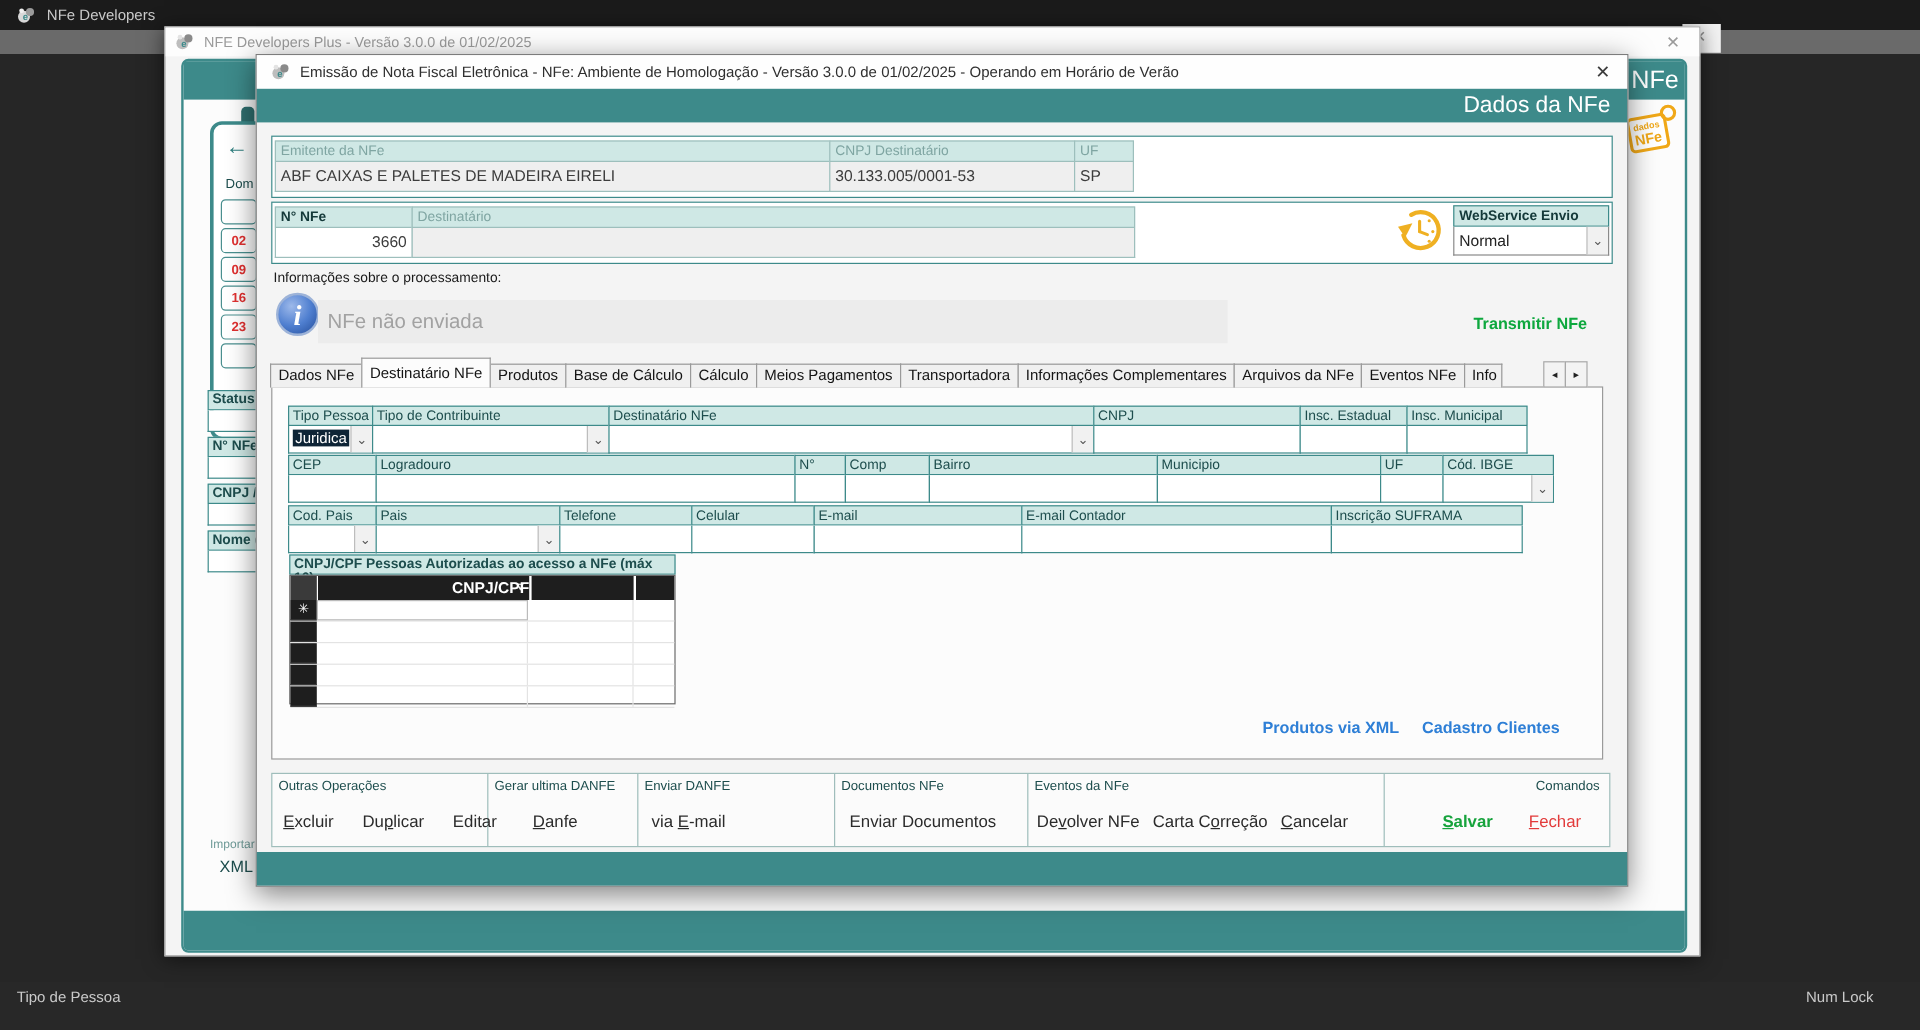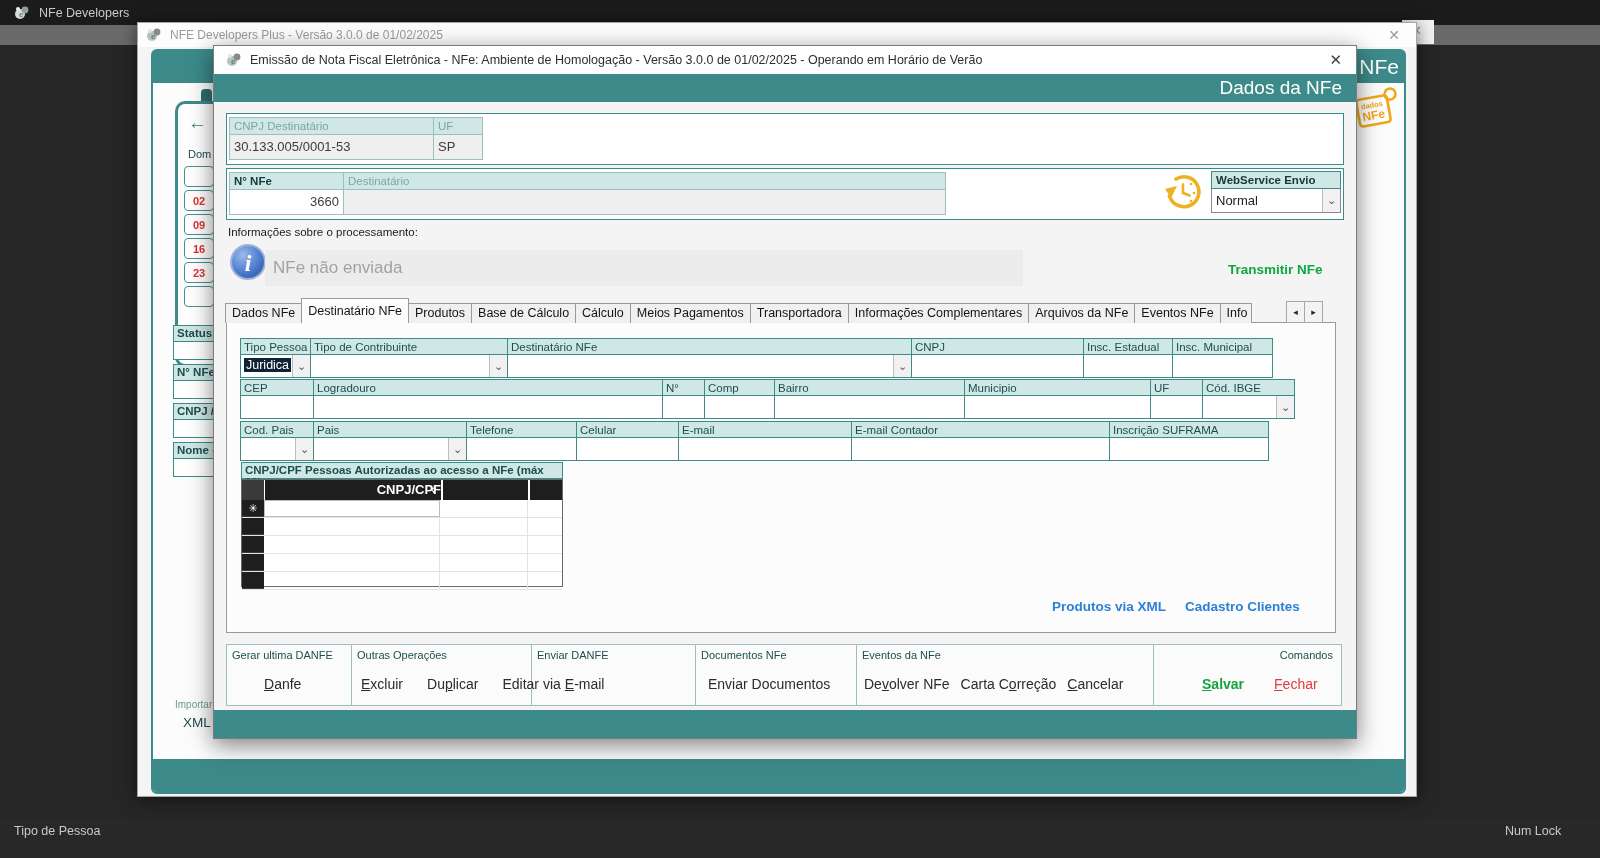--- a/index.html
+++ b/index.html
@@ -230,20 +230,24 @@
       <circle cx="4" cy="4" r="2" fill="#e3e3e3"></circle>
         <text x="5" y="12" font-size="8" fill="#3d8a8a" font-weight="bold">e</text>
     </svg>
     <span class="dlg-title">Emissão de Nota Fiscal Eletrônica - NFe: Ambiente de Homologação - Versão 3.0.0 de 01/02/2025 - Operando em Horário de Verão</span>
     <span class="dlg-close">✕</span>
   </div>
   <div class="dlg-header">Dados da NFe</div>
 
   <div class="section-box" style="left:12px;top:67px;width:1116px;height:50px;">
     <div class="cellrow">
+      <div class="cellcol" style="width:463px">
+        <div class="hcell">Emitente da NFe</div>
+        <div class="vcell">ABF CAIXAS E PALETES DE MADEIRA EIRELI</div>
+      </div>
       <div class="cellcol" style="width:205px">
         <div class="hcell">CNPJ Destinatário</div>
         <div class="vcell">30.133.005/0001-53</div>
       </div>
       <div class="cellcol" style="width:50px">
         <div class="hcell">UF</div>
         <div class="vcell">SP</div>
       </div>
     </div>
   </div>
@@ -455,34 +459,34 @@
           <div class="gr-c2"></div>
           <div class="gr-c3"></div>
         </div>
     </div>
   </div>
 
   <div class="link" style="left:838px">Produtos via XML</div>
   <div class="link" style="left:971px">Cadastro Clientes</div>
 
   <div class="toolbar">
-    <div class="tb-group" style="width:125px">
-      <div class="tb-label">Gerar ultima DANFE</div>
-      <div class="tb-buttons" style="padding-left:37px">
-        <div class="tb-btn"><u>D</u>anfe</div>
-      </div>
-    </div>
     <div class="tb-group" style="width:180px">
       <div class="tb-label">Outras Operações</div>
       <div class="tb-buttons" style="padding-left:9px;gap:24px">
         <div class="tb-btn"><u>E</u>xcluir</div>
         <div class="tb-btn">Du<u>p</u>licar</div>
         <div class="tb-btn">Editar</div>
       </div>
     </div>
+    <div class="tb-group" style="width:125px">
+      <div class="tb-label">Gerar ultima DANFE</div>
+      <div class="tb-buttons" style="padding-left:37px">
+        <div class="tb-btn"><u>D</u>anfe</div>
+      </div>
+    </div>
     <div class="tb-group" style="width:164px">
       <div class="tb-label">Enviar DANFE</div>
       <div class="tb-buttons" style="padding-left:11px">
         <div class="tb-btn">via <u>E</u>-mail</div>
       </div>
     </div>
     <div class="tb-group" style="width:161px">
       <div class="tb-label">Documentos NFe</div>
       <div class="tb-buttons" style="padding-left:12px">
         <div class="tb-btn">Enviar Documentos</div>

